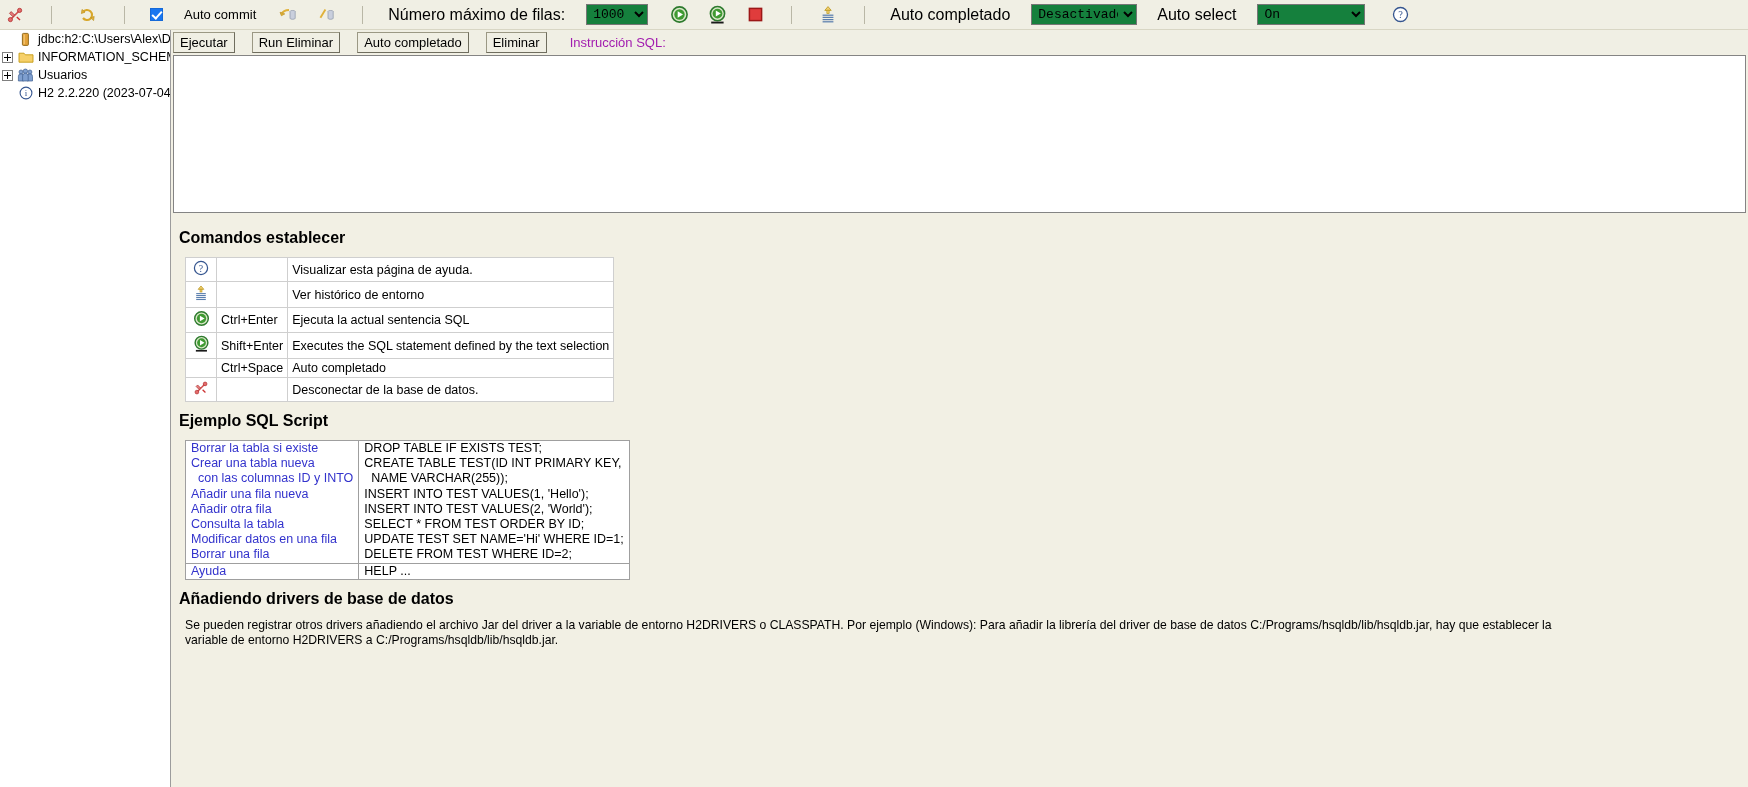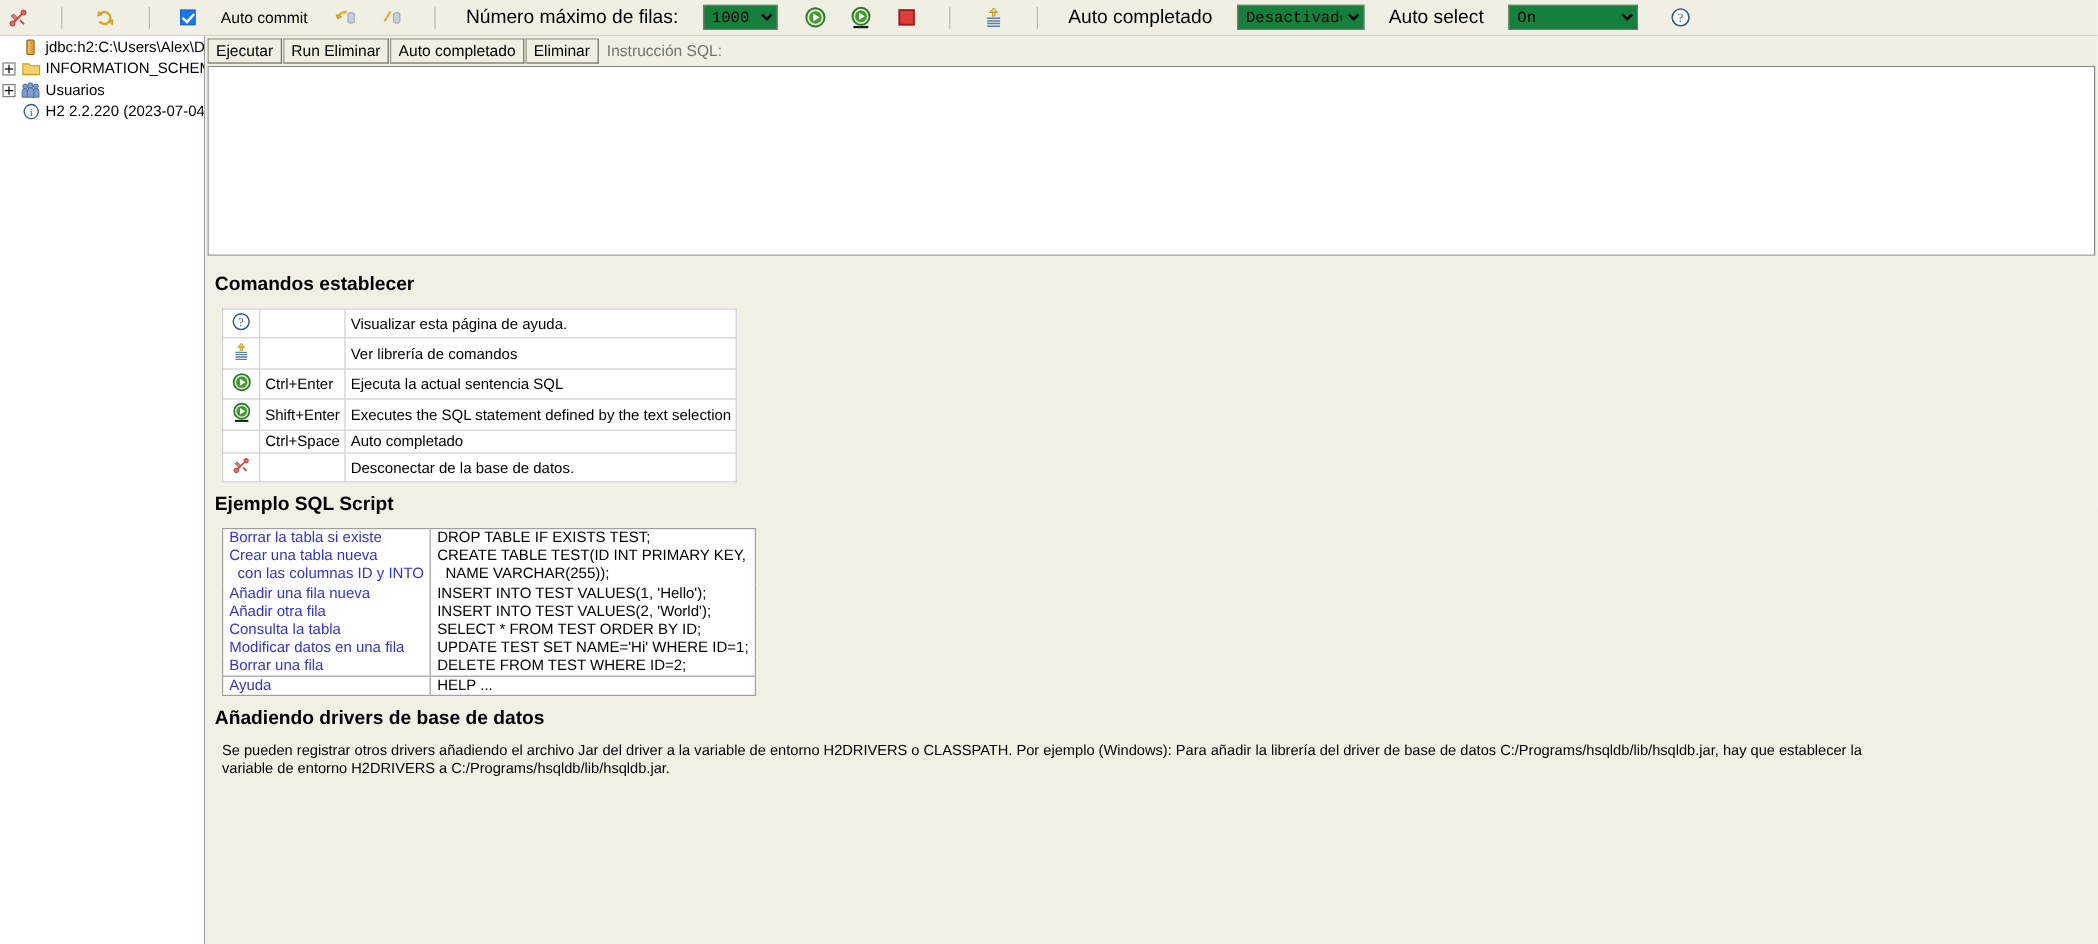--- a/index.html
+++ b/index.html
@@ -169,42 +169,42 @@
     min-width: 0;
     background: #f2f0e4;
   }
   #cmdbar {
     height: 24px;
     background: #f0efe4;
     display: flex;
     align-items: center;
     padding: 1px 2px 1px 2px;
     box-sizing: border-box;
-    gap: 1px;
+    gap: 17px;
   }
   .btn {
     font-family: "Liberation Sans", sans-serif;
     font-size: 13px;
     background: #f0efe4;
     border: 1px solid #9b9884;
     border-right-color: #6f6d5e;
     border-bottom-color: #6f6d5e;
     padding: 1px 6px 2px 6px;
     height: 21px;
     line-height: 17px;
     cursor: pointer;
     color: #000;
     border-radius: 0;
     box-sizing: border-box;
     white-space: nowrap;
   }
   #sqlLabel {
     font-size: 13px;
     margin-left: 6px;
-    color: #737373;
+    color: #a21caf;
     text-align: right;
   }
   #sqlarea {
     margin: 1px 2px 0 2px;
     height: 158px;
     border: 1px solid #848484;
     background: #ffffff;
     box-sizing: border-box;
     position: relative;
   }
@@ -495,21 +495,21 @@
                   <path d="M9 1.6 L12.2 5.4 L5.8 5.4 z" fill="#f2d071" stroke="#b99418" stroke-width="0.8"></path>
                   <rect x="7.9" y="5.2" width="2.2" height="3.2" fill="#f2d071" stroke="#b99418" stroke-width="0.7"></rect>
                   <g stroke="#5b7fae" stroke-width="1.25">
                     <line x1="3.6" y1="10.2" x2="14.4" y2="10.2"></line>
                     <line x1="3.6" y1="12.4" x2="14.4" y2="12.4"></line>
                     <line x1="3.6" y1="14.6" x2="14.4" y2="14.6"></line>
                     <line x1="3.6" y1="16.8" x2="14.4" y2="16.8"></line>
                   </g>
                 </svg></td>
               <td class="k-key"></td>
-              <td>Ver librería de comandos</td>
+              <td>Ver histórico de entorno</td>
             </tr>
             <tr>
               <td class="k-icon"><svg width="17" height="17" viewBox="0 0 19 19">
                   <circle cx="9.5" cy="9.5" r="7.6" fill="#d9e7c8" stroke="#2d7a2d" stroke-width="1.6"></circle>
                   <circle cx="9.5" cy="9.5" r="5.2" fill="#3f9a32"></circle>
                   <path d="M7.7 6.3 L13 9.5 L7.7 12.7 z" fill="#ffffff"></path>
                 </svg></td>
               <td class="k-key">Ctrl+Enter</td>
               <td>Ejecuta la actual sentencia SQL</td>
             </tr>

